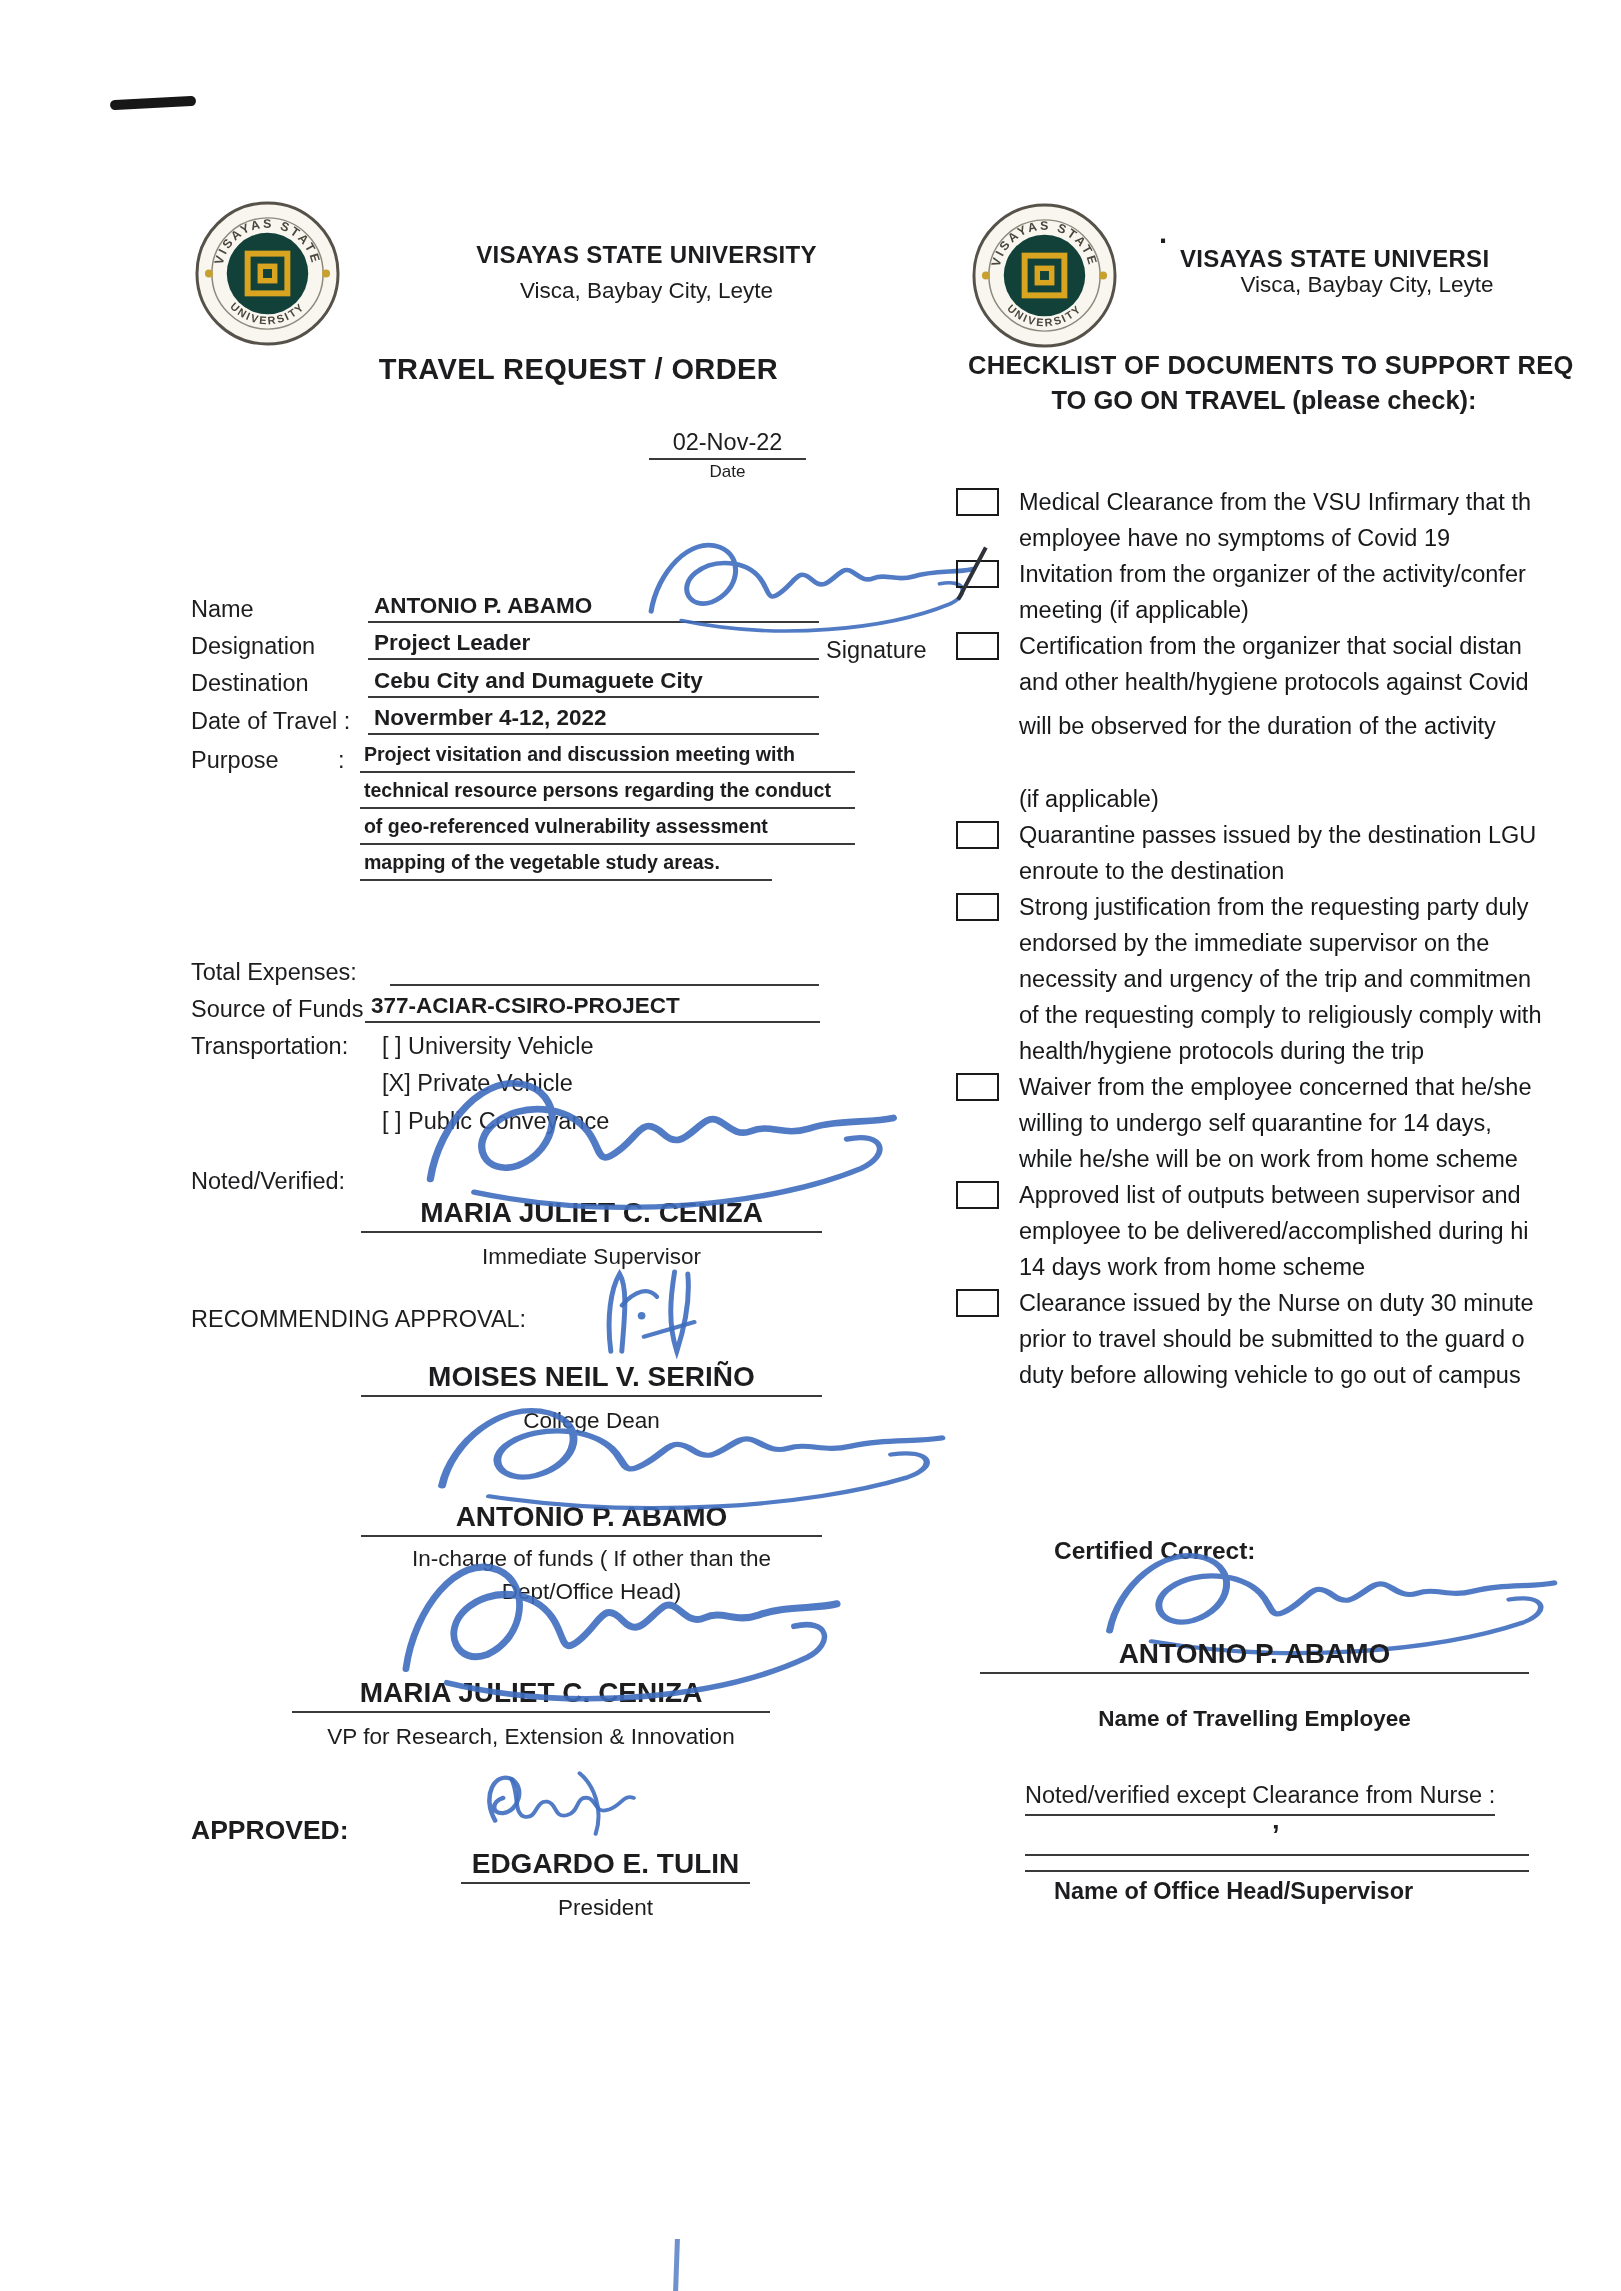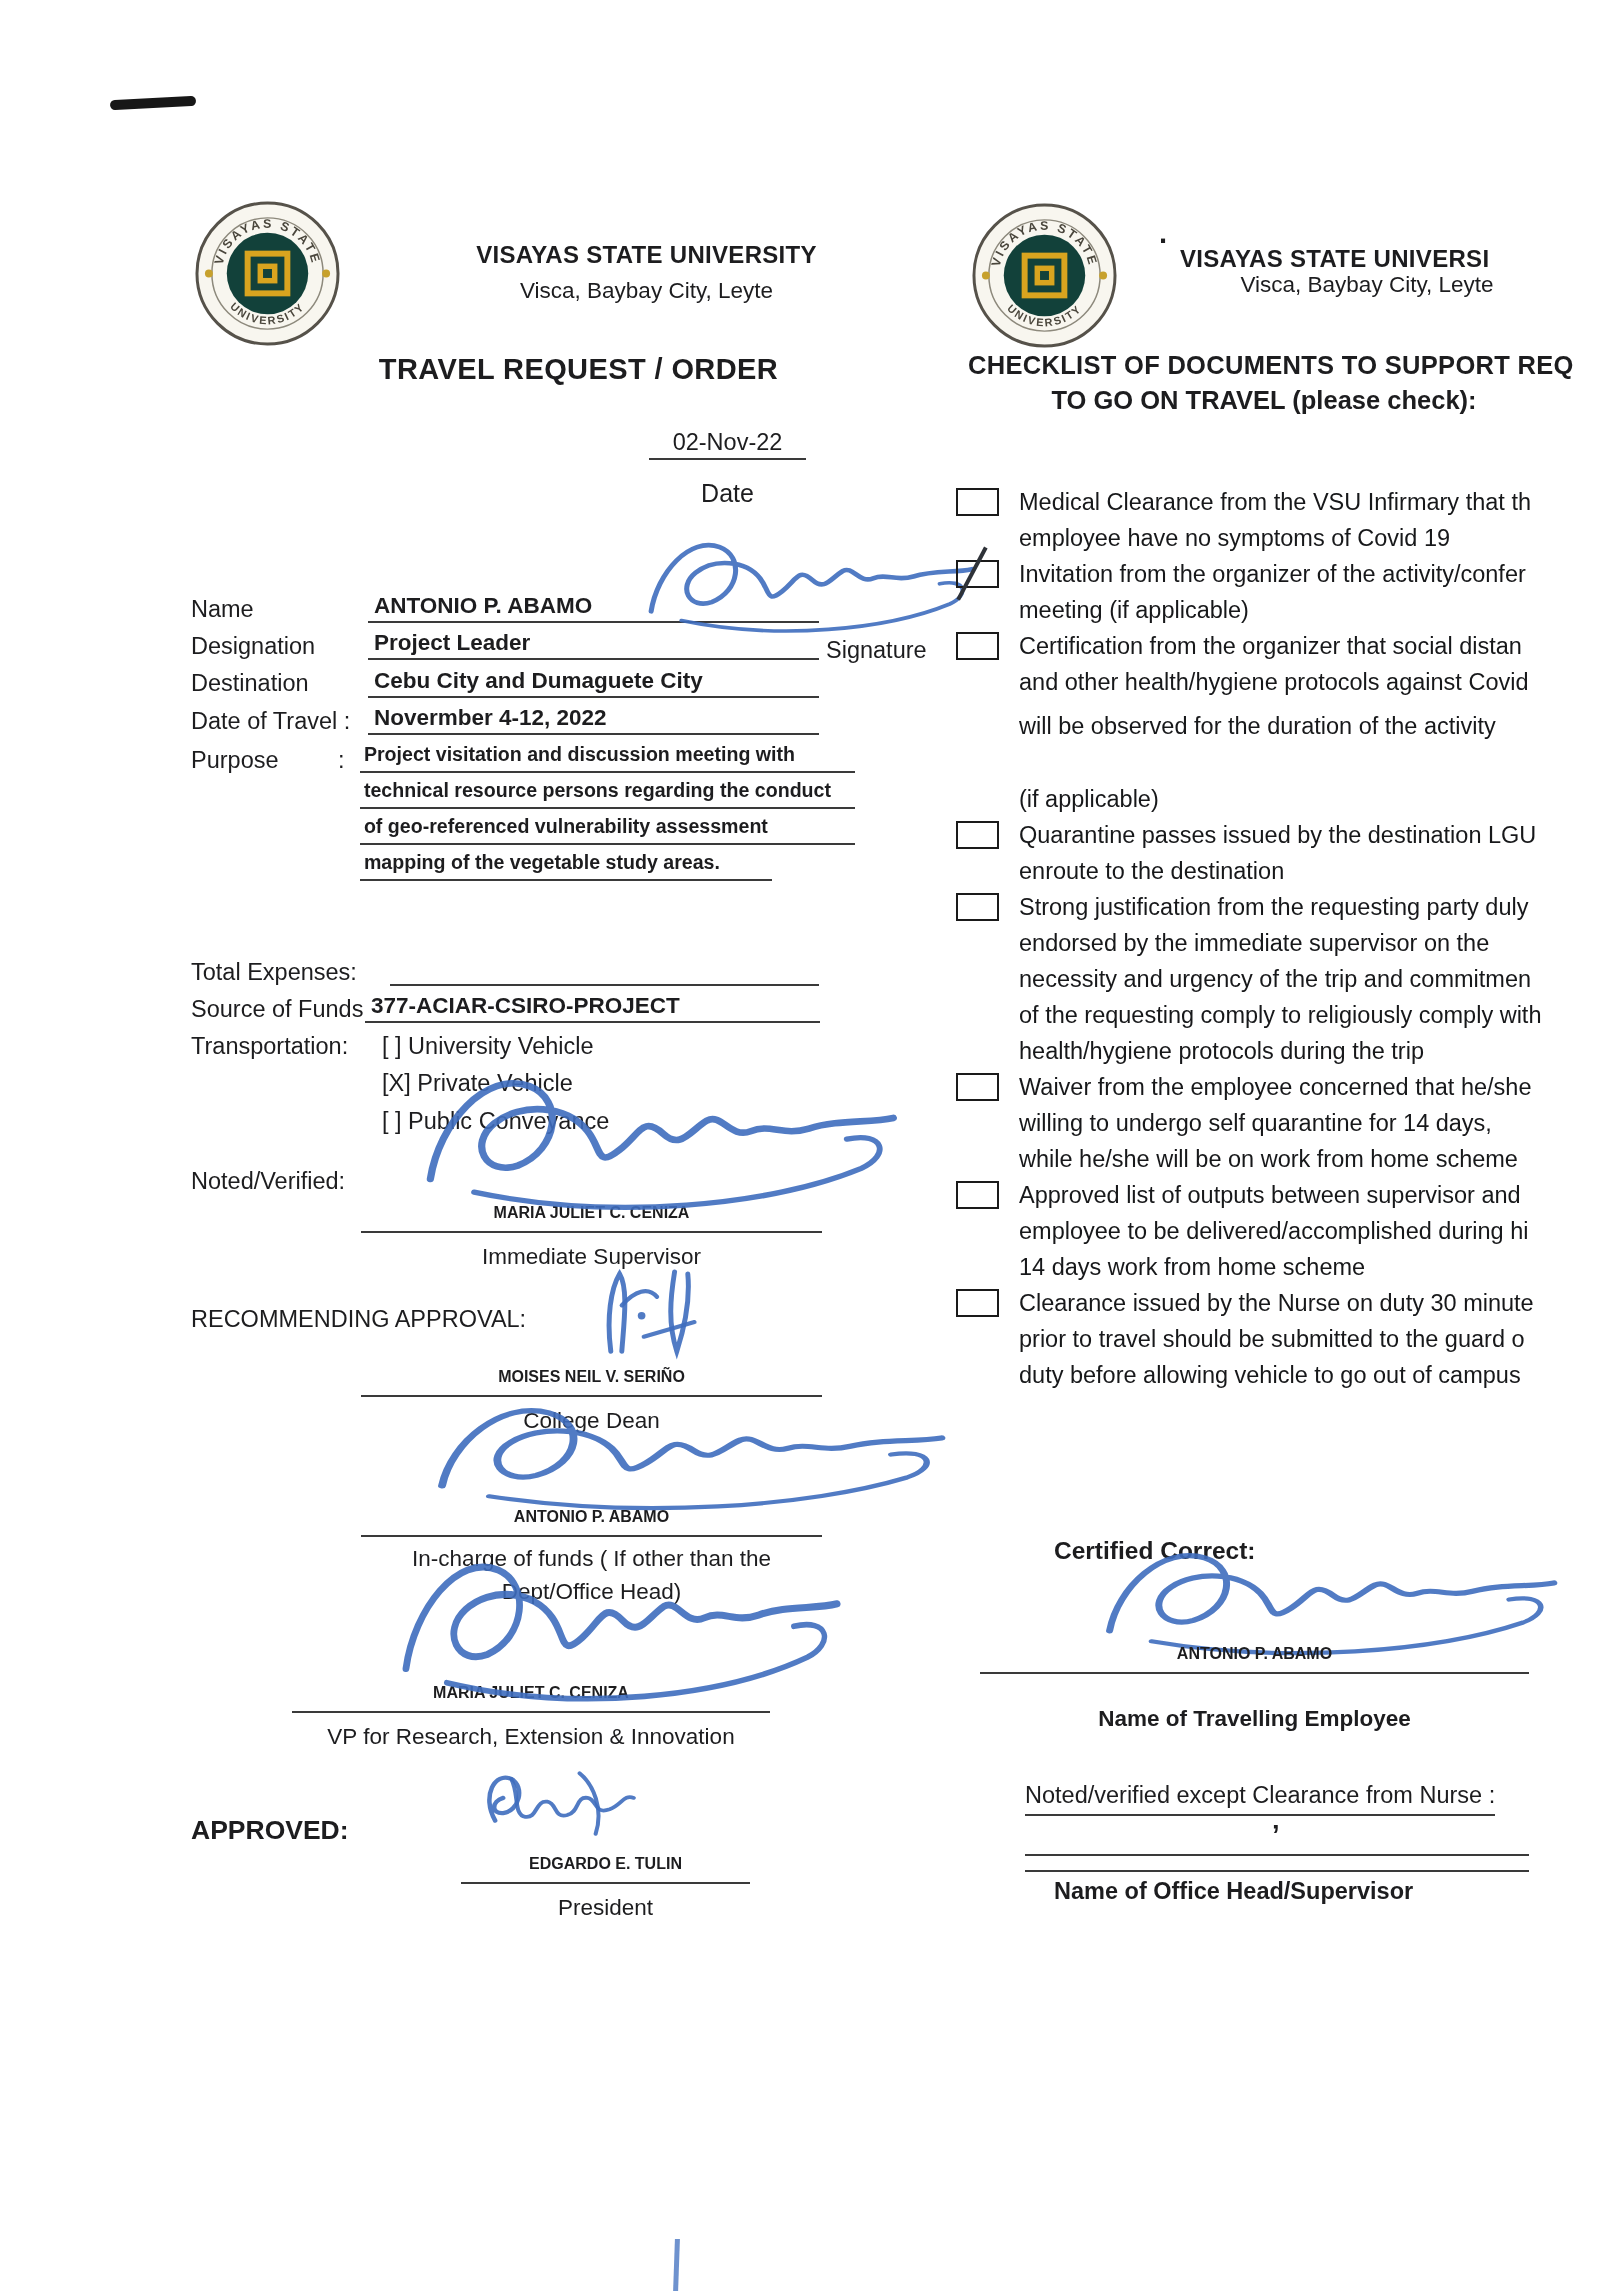--- a/index.html
+++ b/index.html
@@ -13,32 +13,32 @@
   .scan-mark { position:absolute; left:110px; top:98px; width:86px; height:9.8px;
                background:#171717; border-radius:4.9px; transform:rotate(-3deg); }
   .scan-blue-tick { position:absolute; left:674px; top:2239px; width:4.9px; height:53px;
                background:#3e6dbe; opacity:.75; transform:rotate(2deg); }
 
   .uni-name  { font-size:24px; font-weight:700; letter-spacing:0.3px;margin-top:27px; }
   .uni-addr  { font-size:22.5px; margin-top:8.8px; }
   .form-title{ font-size:29px; font-weight:700; letter-spacing:0.4px; }
 
   .date-value{ display:inline-block; font-size:23.5px; border-bottom:2px solid #3a3a3a; padding:0 23.5px 2px; }
-  .date-label{ font-size:25px; margin-top:19px; }
+  .date-label{ font-size:17px; margin-top:2px; }
 
   .field-label { font-size:23.5px; }
   .value-cell  { height:33px; line-height:31px; border-bottom:2px solid #3a3a3a;
                  font-size:22.5px; font-weight:700; padding-left:5.9px; white-space:nowrap; }
   .blank-cell  { border-bottom:2px solid #3a3a3a; }
   .purpose-line{ height:36px; line-height:34px; border-bottom:2px solid #3a3a3a;
                  font-size:19.6px; font-weight:700; white-space:nowrap; padding-left:3.9px; }
   .option      { font-size:23.5px; white-space:nowrap; }
 
   .sig-block   { text-align:center; }
-  .sig-name    { font-size:16px; font-weight:700; border-bottom:2px solid #3a3a3a; padding-bottom:3.9px; line-height:29px; }
+  .sig-name    { font-size:28px; font-weight:700; border-bottom:2px solid #3a3a3a; padding-bottom:3.9px; line-height:29px; }
   .sig-title   { font-size:22.5px; margin-top:6.9px; line-height:33px; }
   .approved-label { font-size:26.5px; font-weight:700; }
 
   .checklist-title-1 { font-size:25.5px; font-weight:700; letter-spacing:0.3px; white-space:nowrap; }
   .checklist-title-2 { font-size:25.5px; font-weight:700; }
 
   .check-line { position:relative; min-height:36px; line-height:36px; padding-left:63px;
                 font-size:23.5px; color:#17181a; white-space:nowrap; }
   .checkbox   { position:absolute; left:0; top:3.9px; width:43px; height:28px;
                 border:2.9px solid #1a1a1a; background:transparent; }

